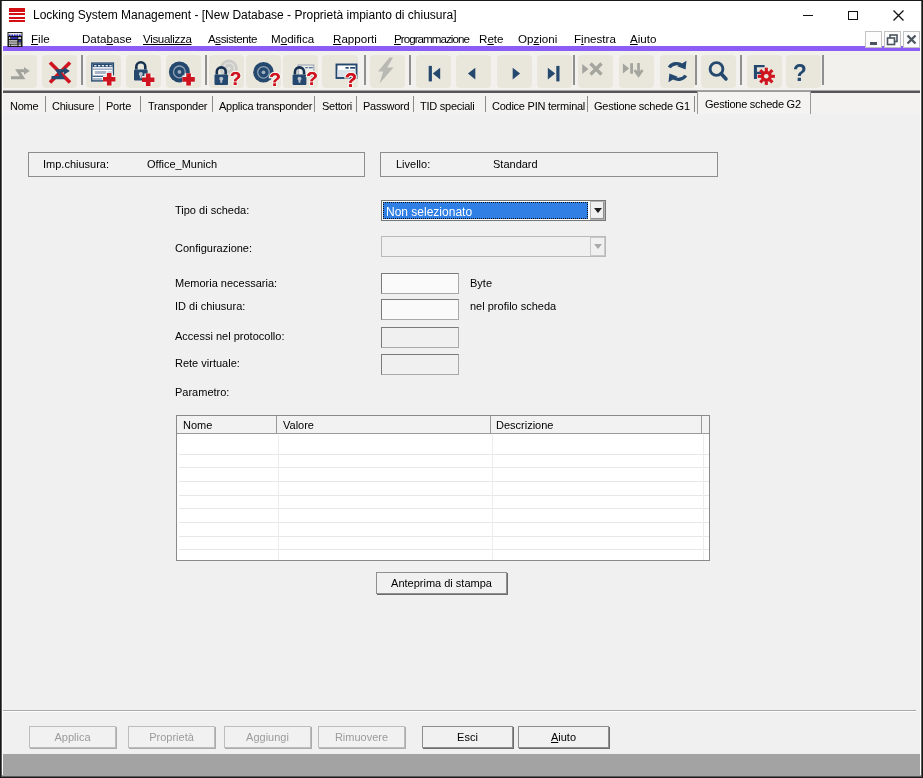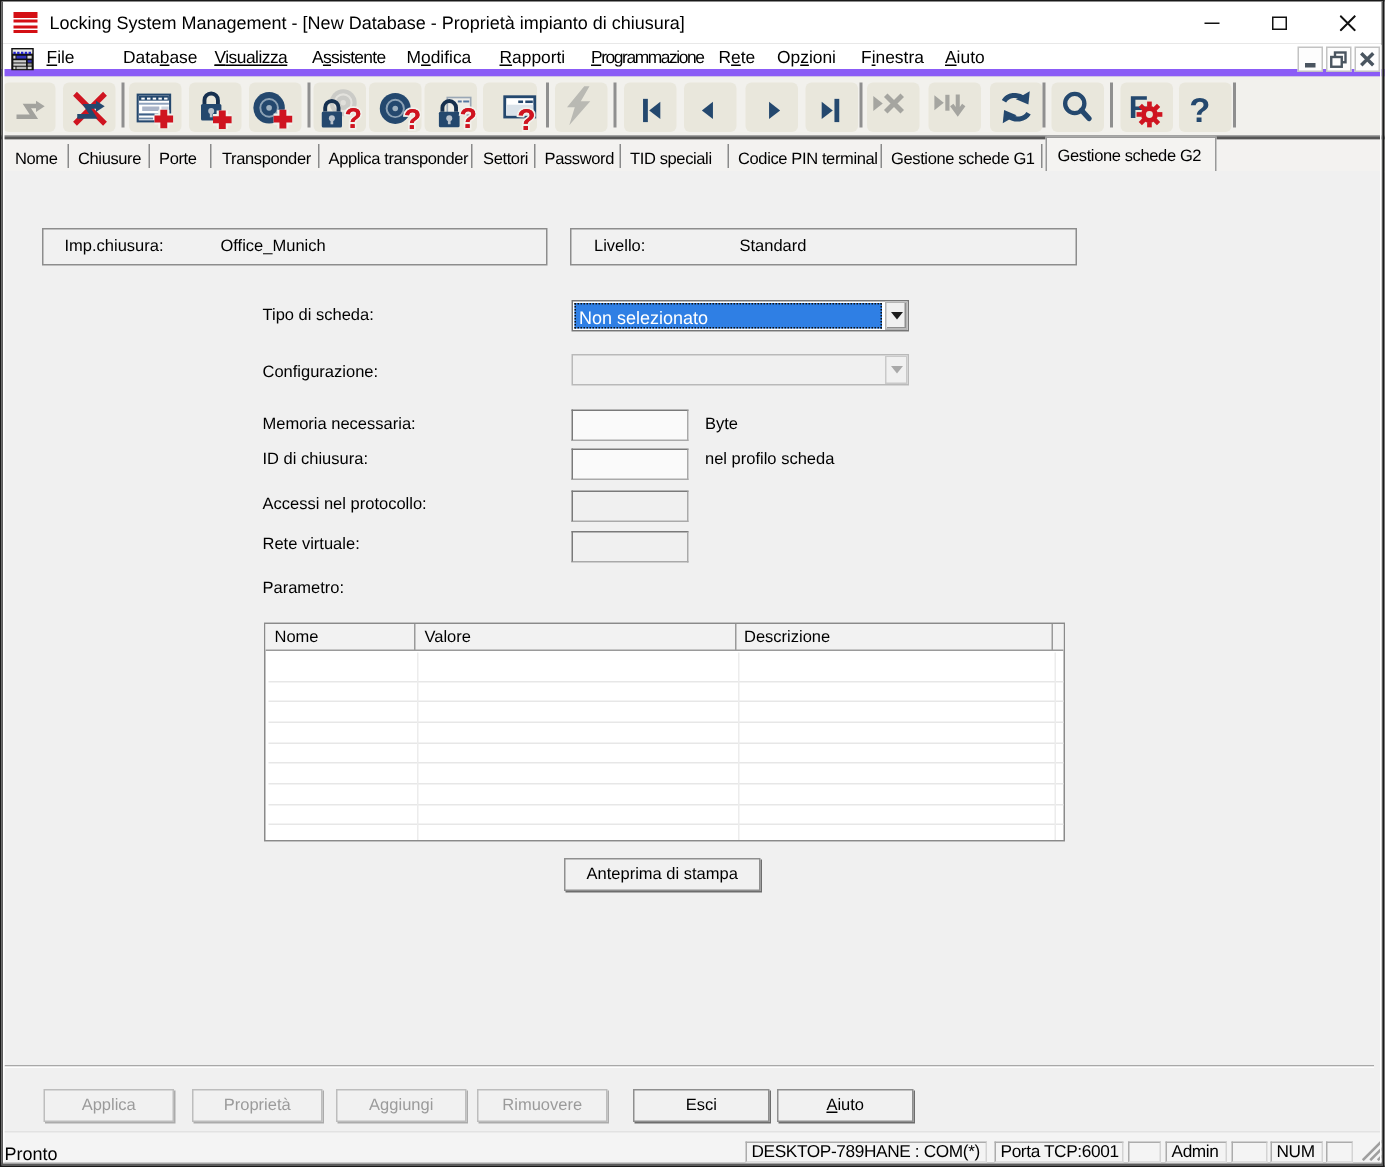--- a/index.html
+++ b/index.html
@@ -413,41 +413,20 @@
 
 <div id="btnrow">
   <div class="pushbtn dis" style="left:29px; top:13.5px; width:87px; height:22px; line-height:20px;">Applica</div>
   <div class="pushbtn dis" style="left:128px; top:13.5px; width:87px; height:22px; line-height:20px;">Proprietà</div>
   <div class="pushbtn dis" style="left:224px; top:13.5px; width:87px; height:22px; line-height:20px;">Aggiungi</div>
   <div class="pushbtn dis" style="left:318px; top:13.5px; width:87px; height:22px; line-height:20px;">Rimuovere</div>
   <div class="pushbtn" style="left:422px; top:13.5px; width:91px; height:22px; line-height:20px;">Esci</div>
   <div class="pushbtn" style="left:518px; top:13.5px; width:91px; height:22px; line-height:20px;"><u>A</u>iuto</div>
 </div>
 
-<div id="statusbar">
-  <div id="pronto">Pronto</div>
-  <div class="pane" style="left:497px; width:161px;">
-          <div class="ptext">DESKTOP-789HANE : COM(*)</div>
-        </div>
-  <div class="pane" style="left:663px; width:86px;">
-          <div class="ptext">Porta TCP:6001</div>
-        </div>
-  <div class="pane" style="left:752px; width:22px;"></div>
-  <div class="pane" style="left:777px; width:41px;">
-          <div class="ptext">Admin</div>
-        </div>
-  <div class="pane" style="left:821px; width:24px;"></div>
-  <div class="pane" style="left:847px; width:35px;">
-          <div class="ptext">NUM</div>
-        </div>
-  <div class="pane" style="left:884px; width:18px;"></div>
-  <svg id="grip" width="15" height="15" viewBox="0 0 15 15">
-    <path d="M14.5,1.5 L1.5,14.5 M14.5,6.5 L6.5,14.5 M14.5,11.5 L11.5,14.5" stroke="#9f9f9f" stroke-width="1.7" fill="none"></path>
-  </svg>
-</div>
 
 <div class="bord" style="left:0; top:0; width:923px; height:1px; background:#191919;"></div>
 <div class="bord" style="left:0; top:0; width:1px; height:778px; background:#191919;"></div>
 <div class="bord" style="left:1px; top:1px; width:1px; height:776px; background:#5a5a5a;"></div>
 <div class="bord" style="left:2px; top:30px; width:1px; height:745px; background:#ffffff;"></div>
 <div class="bord" style="left:922px; top:0; width:1px; height:778px; background:#191919;"></div>
 <div class="bord" style="left:921px; top:1px; width:1px; height:776px; background:#5a5a5a;"></div>
 <div class="bord" style="left:920px; top:30px; width:1px; height:745px; background:#ffffff;"></div>
 <div class="bord" style="left:0; top:777px; width:923px; height:1px; background:#191919;"></div>
 <div class="bord" style="left:1px; top:776px; width:921px; height:1px; background:#5a5a5a;"></div>

